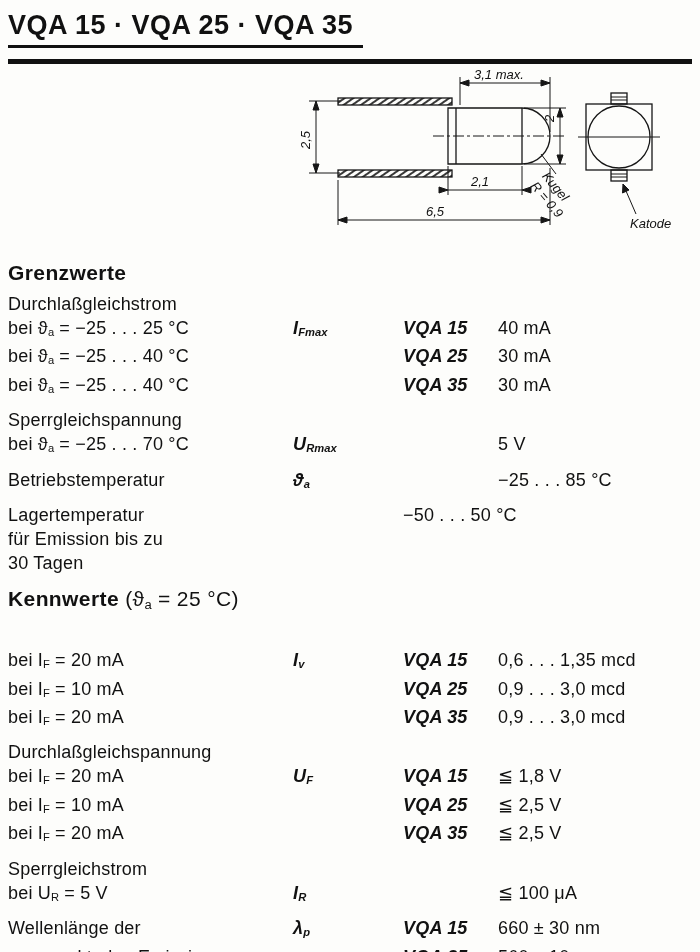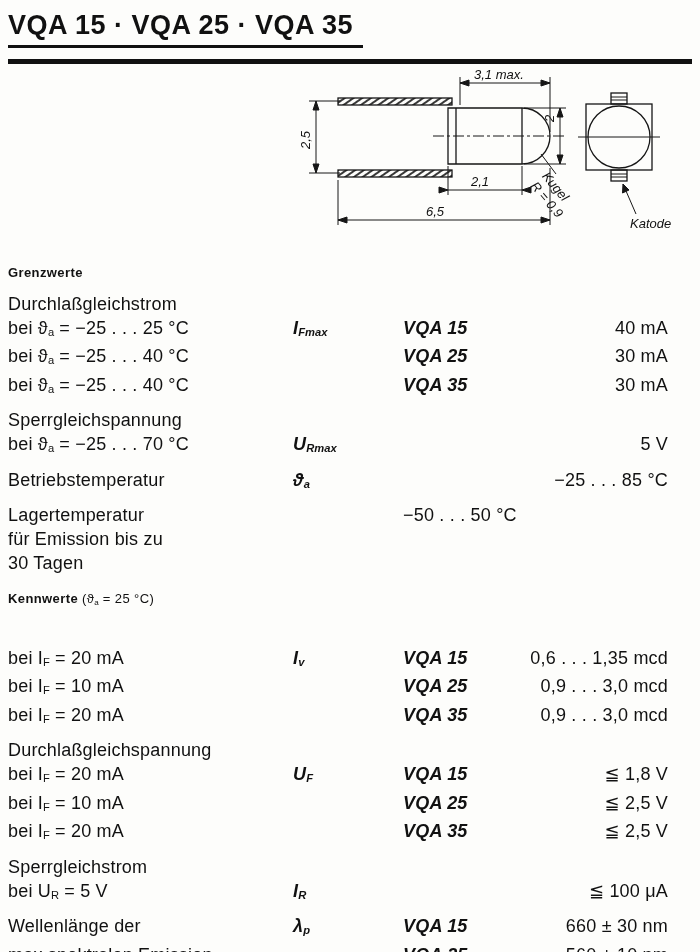--- a/index.html
+++ b/index.html
@@ -13,27 +13,27 @@
   header h1{
     display:inline-block;
     font-size:27px;line-height:30px;
     margin:6px 0 0 0;padding:0 10px 5px 0;
     letter-spacing:.5px;
     border-bottom:3px solid #111;
   }
   .rule-thick{height:5px;background:#111;margin-top:11px;}
   .drawing{width:400px;margin:4px 2px 0 auto;}
   svg text{font:italic 13px "Liberation Sans",sans-serif;fill:#111;stroke:none;}
-  h2{font-size:13px;line-height:24px;font-weight:bold;margin:12px 0 7px 0;letter-spacing:.4px;}
+  h2{font-size:21px;line-height:24px;font-weight:bold;margin:12px 0 7px 0;letter-spacing:.4px;}
   .rows{padding-right:24px;}
   .row{display:grid;grid-template-columns:285px 110px 95px 1fr;}
   .row.gap{margin-top:7px;}
   .cell{min-height:24px;line-height:24px;letter-spacing:.2px;}
   .cell.sym,.cell.type{font-weight:bold;font-style:italic;}
-  .cell.value{text-align:right;white-space:nowrap;}
+  .cell.value{white-space:nowrap;}
   sub{font-size:.62em;vertical-align:-0.22em;letter-spacing:0;}
   .h2-suffix{font-weight:normal;}
 </style>
 </head>
 <body>
 
 <div class="page">
 
   <header>
     <h1>VQA 15 · VQA 25 · VQA 35</h1>

